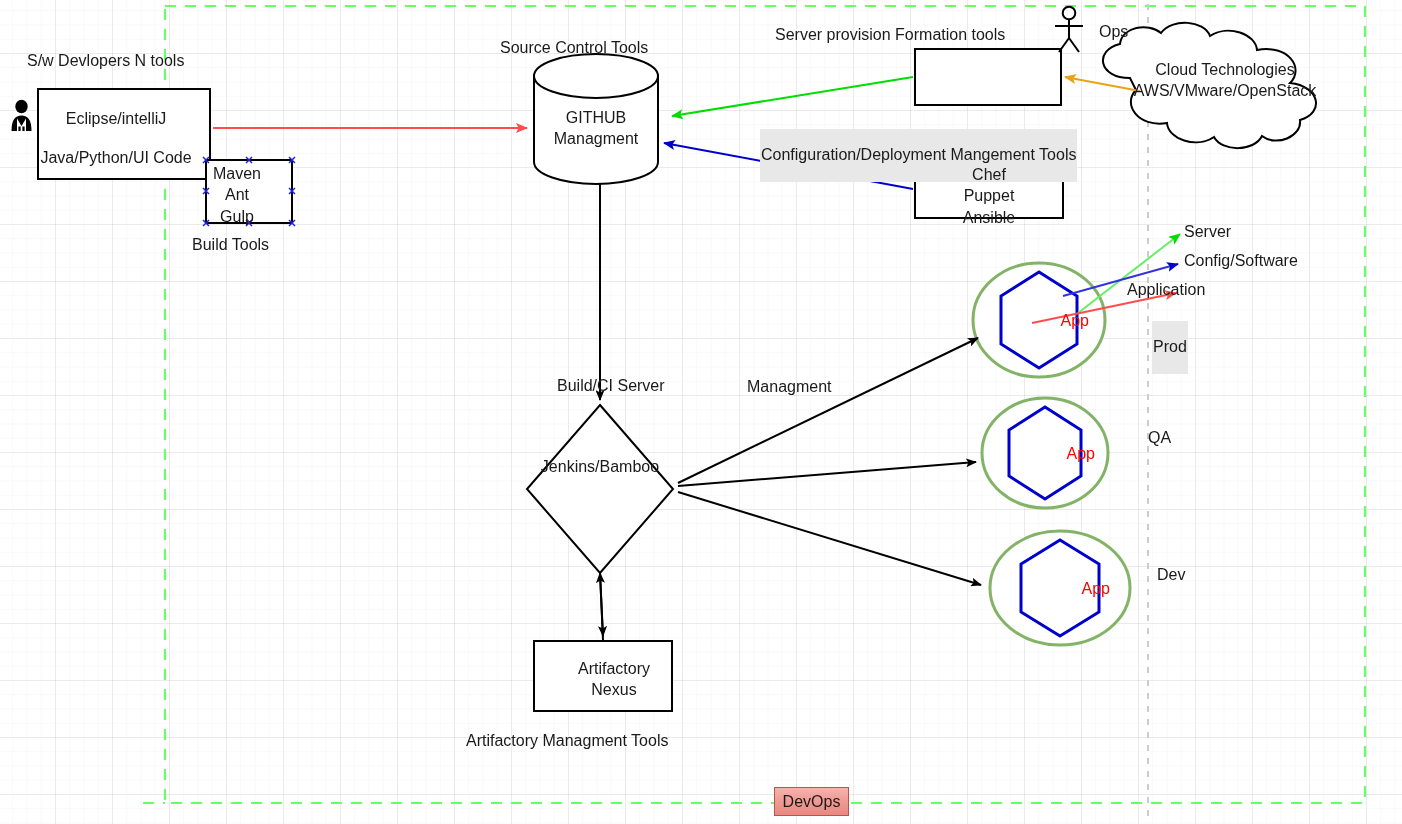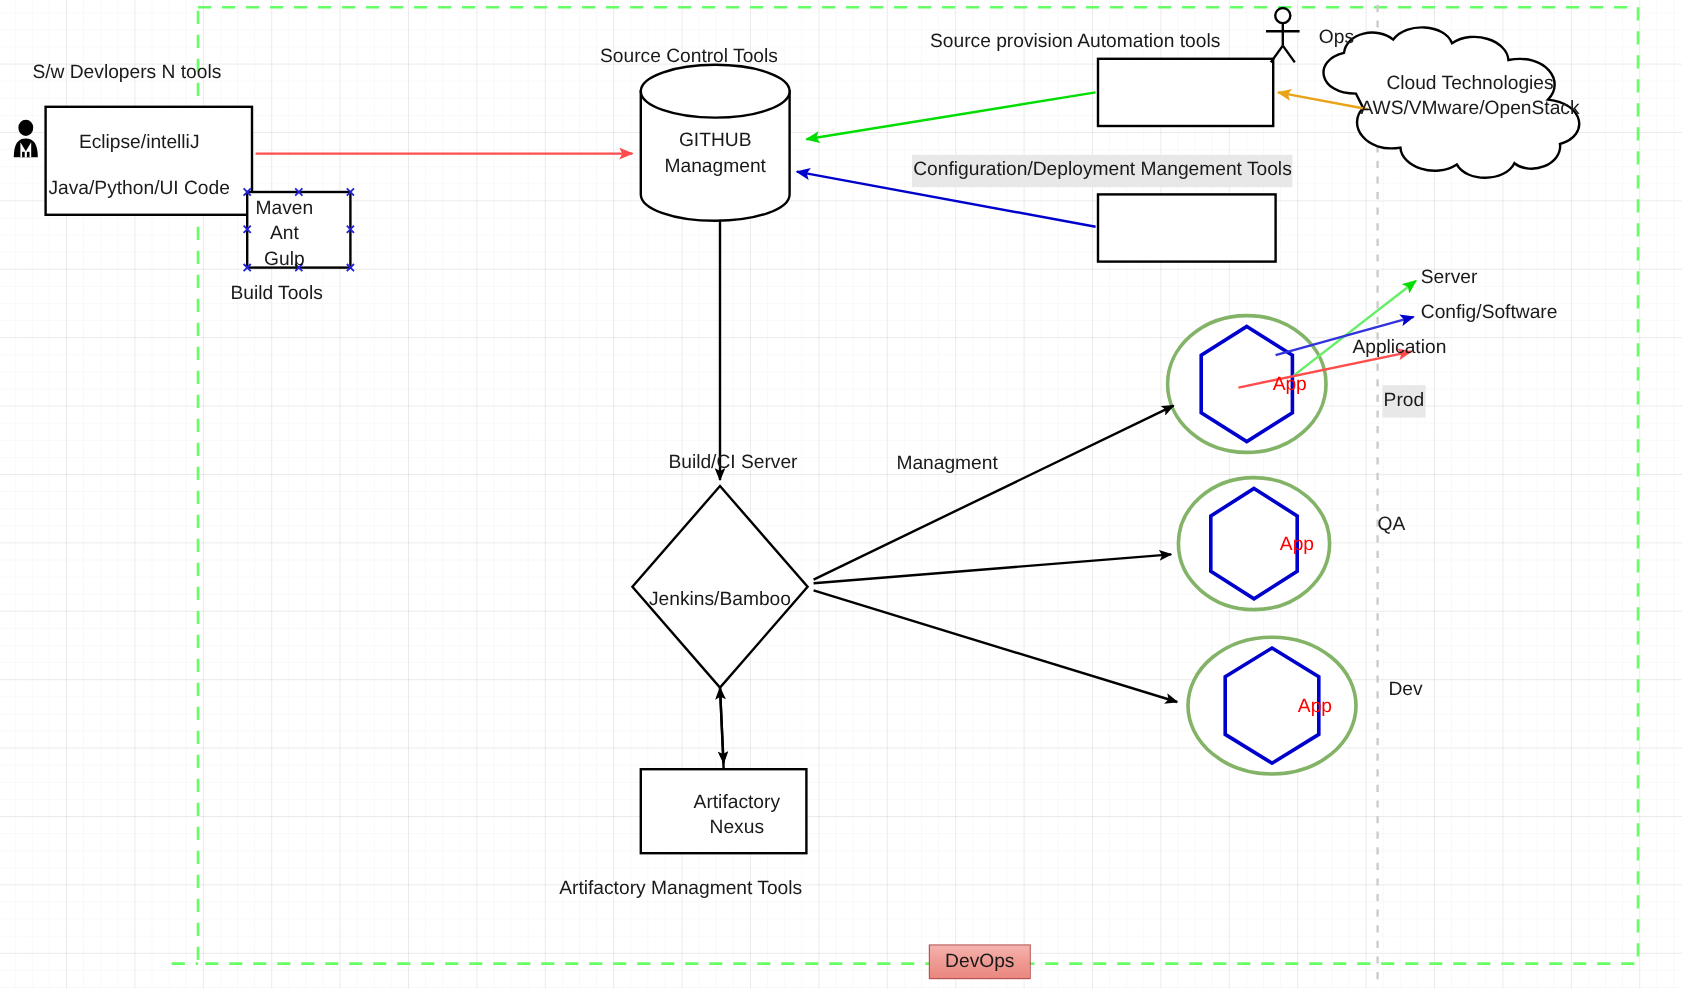--- a/index.html
+++ b/index.html
@@ -32,21 +32,21 @@
   .lbl {
     position: absolute;
     font-family: "Liberation Sans", sans-serif;
     font-size: 16px;
     color: #1a1a1a;
     white-space: nowrap;
     line-height: 1.16;
   }
   .lbl.hl {
     background: #e8e8e8;
-    padding: 4px 1px;
+    padding: 17px 1px;
   }
   .node-text {
     position: absolute;
     font-family: "Liberation Sans", sans-serif;
     font-size: 16px;
     color: #1a1a1a;
     text-align: center;
     white-space: nowrap;
     line-height: 1.34;
   }
@@ -55,21 +55,21 @@
     font-family: "Liberation Sans", sans-serif;
     font-size: 16px;
     color: #ff0000;
     text-align: right;
     white-space: nowrap;
   }
   #devops-badge {
     position: absolute;
     left: 774px;
     top: 787px;
-    width: 85px;
+    width: 75px;
     height: 29px;
     border: 1.6px solid #b85450;
     background: linear-gradient(to bottom, #f5b3ad 0%, #ef9b94 48%, #e98880 100%);
     box-sizing: border-box;
     display: flex;
     align-items: center;
     justify-content: center;
     font-family: "Liberation Sans", sans-serif;
     font-size: 16px;
     color: #1a1a1a;
@@ -228,51 +228,56 @@
 
   <div class="lbl" style="left:192px; top:236px;">Build Tools</div>
 
   <div class="lbl" style="left:500px; top:39px;">Source Control Tools</div>
 
   <div class="node-text" style="left:534px; top:107px; width:124px;">
     <div>GITHUB</div>
     <div>Managment</div>
   </div>
 
-  <div class="lbl" style="left:775px; top:26px;">Source provision Automation tools</div>
+  <div class="lbl" style="left:775px; top:26px;">Server provision Formation tools</div>
 
   <div class="lbl" style="left:1099px; top:23px;">Ops</div>
 
 
   <div class="node-text" style="left:1097px; top:59px; width:256px;">
     <div>Cloud Technologies</div>
     <div>AWS/VMware/OpenStack</div>
   </div>
 
   <div class="lbl hl" style="left:760px; top:129px;">Configuration/Deployment Mangement Tools</div>
 
+  <div class="node-text" style="left:915px; top:164px; width:148px;">
+    <div>Chef</div>
+    <div>Puppet</div>
+    <div>Ansible</div>
+  </div>
 
   <div class="lbl" style="left:1184px; top:223px;">Server</div>
   <div class="lbl" style="left:1184px; top:252px;">Config/Software</div>
   <div class="lbl" style="left:1127px; top:281px;">Application</div>
 
   <div class="app-text" style="left:989px; top:312px; width:100px;">App</div>
   <div class="lbl hl" style="left:1152px; top:321px;">Prod</div>
 
   <div class="app-text" style="left:995px; top:445px; width:100px;">App</div>
   <div class="lbl" style="left:1148px; top:429px;">QA</div>
 
   <div class="app-text" style="left:1010px; top:580px; width:100px;">App</div>
   <div class="lbl" style="left:1157px; top:566px;">Dev</div>
 
   <div class="lbl" style="left:557px; top:377px;">Build/CI Server</div>
 
   <div class="lbl" style="left:747px; top:378px;">Managment</div>
 
-  <div class="node-text" style="left:527px; top:489px; width:146px;">
+  <div class="node-text" style="left:527px; top:456px; width:146px;">
     <div>Jenkins/Bamboo</div>
   </div>
 
   <div class="node-text" style="left:534px; top:658px; width:160px;">
     <div>Artifactory</div>
     <div>Nexus</div>
   </div>
 
   <div class="lbl" style="left:466px; top:732px;">Artifactory Managment Tools</div>
 

